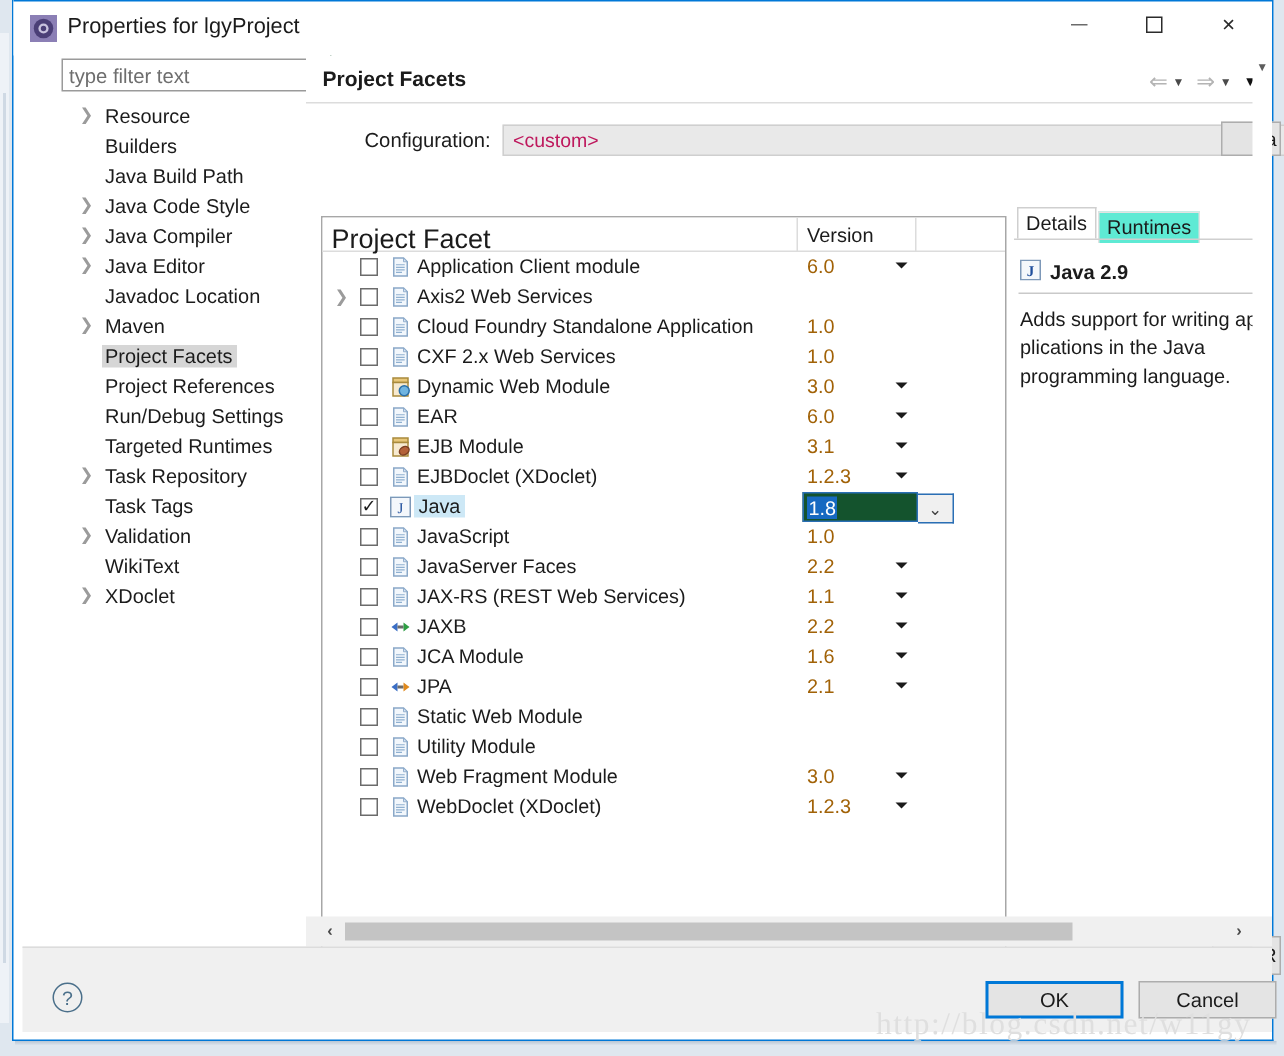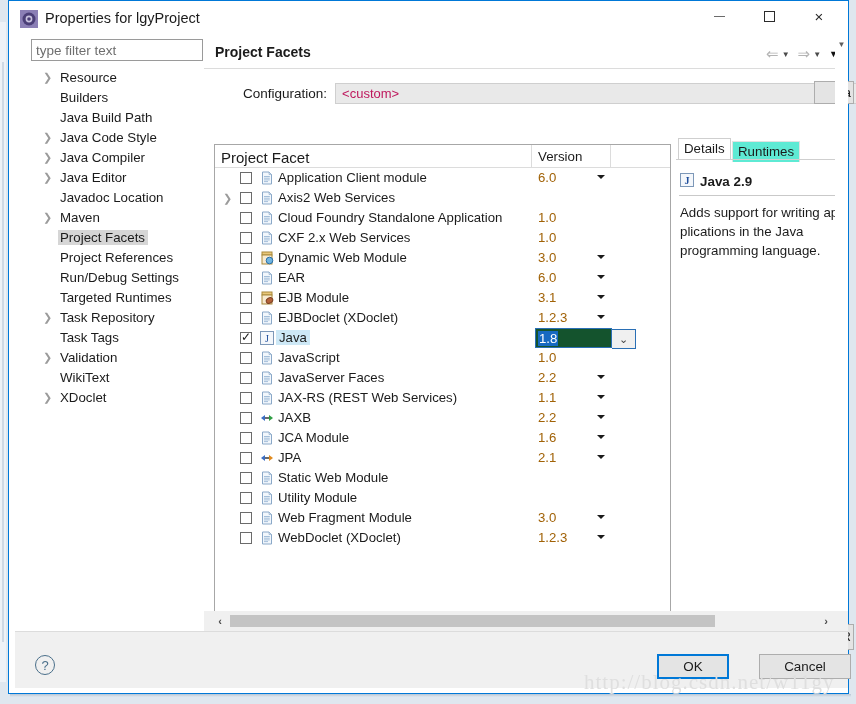--- a/index.html
+++ b/index.html
@@ -55,21 +55,21 @@
   }
   .wbtn-min { right: 106px; }
   .wbtn-max { right: 56px; }
   .wbtn-close { right: 6px; }
   .glyph-min { width: 11px; height: 1px; background: #6b6b6b; display:block; }
   .glyph-max { width: 11px; height: 11px; border: 1.3px solid #2b2b2b; display:block; }
   .glyph-close { font-size: 15px; line-height: 1; color: #2b2b2b; }
 
   
   .sidebar {
-    position: absolute; left: 14px; top: 37px;
+    position: absolute; left: 24px; top: 37px;
     width: 188px; height: 613px;
     background: #ffffff;
     border-right: 1px solid #14532d;
   }
   .filter-box {
     position: absolute; left: 8px; top: 2px;
     width: 172px; height: 22px;
     border: 1px solid #9a9a9a;
     background: #ffffff;
     font-size: 13.5px;
@@ -139,21 +139,21 @@
 
   
   .facets {
     position: absolute; left: 10px; top: 107px;
     width: 457px; height: 492px;
     background: #ffffff;
     border: 1px solid #a7a7a7;
     overflow: hidden;
   }
   .fhead { position: relative; height: 23px; background: #ffffff; border-bottom: 1px solid #dcdcdc; }
-  .fhead .h1 { position: absolute; left: 6px; top: 4px; font-size: 15px; color: #1b1b1b; }
+  .fhead .h1 { position: absolute; left: 6px; top: 4px; font-size: 18px; color: #1b1b1b; }
   .fhead .h2 { position: absolute; left: 323px; top: 4px; font-size: 13.3px; color: #1b1b1b; }
   .fhead .div1 { position: absolute; left: 316px; top: 0; width: 1px; height: 23px; background: #dcdcdc; }
   .fhead .div2 { position: absolute; left: 395px; top: 0; width: 1px; height: 23px; background: #dcdcdc; }
 
   .frow { position: relative; height: 20px; }
   .frow .rchev {
     position: absolute; left: 8px; top: 4px;
     font-size: 11px; line-height: 12px; color: #9b9b9b;
   }
   .cbox {
@@ -305,21 +305,21 @@
   .btn {
     position: absolute; top: 22px;
     height: 25px;
     background: #e4e4e4;
     border: 1px solid #adadad;
     font-size: 13.4px; color: #1b1b1b;
     display: flex; align-items: center; justify-content: center;
     font-family: "Liberation Sans", sans-serif;
   }
   .btn-ok {
-    left: 642px; width: 72px;
+    left: 642px; width: 92px;
     border: 2px solid #0078d7;
   }
   .btn-cancel { left: 744px; width: 92px; }
 
   
   .watermark {
     position: absolute; left: 584px; top: 670px;
     font-family: "Liberation Serif", serif;
     font-size: 21px;
     color: #dfdfdf;

